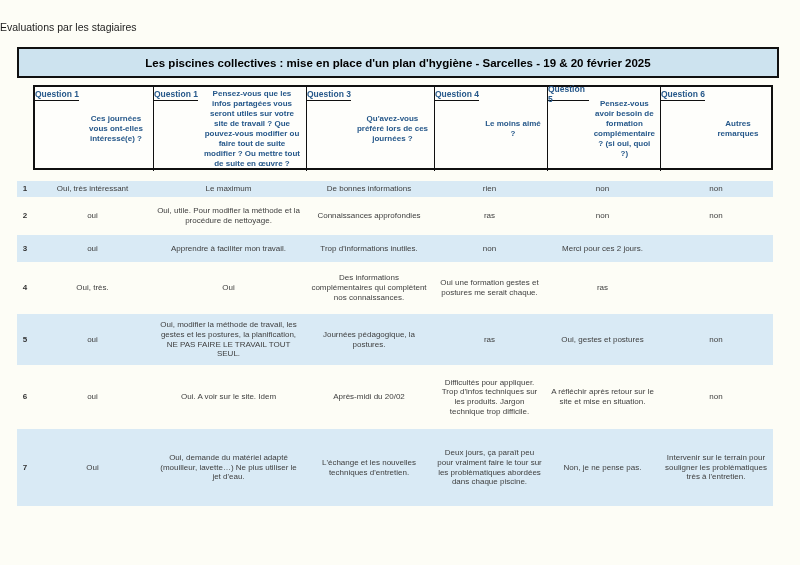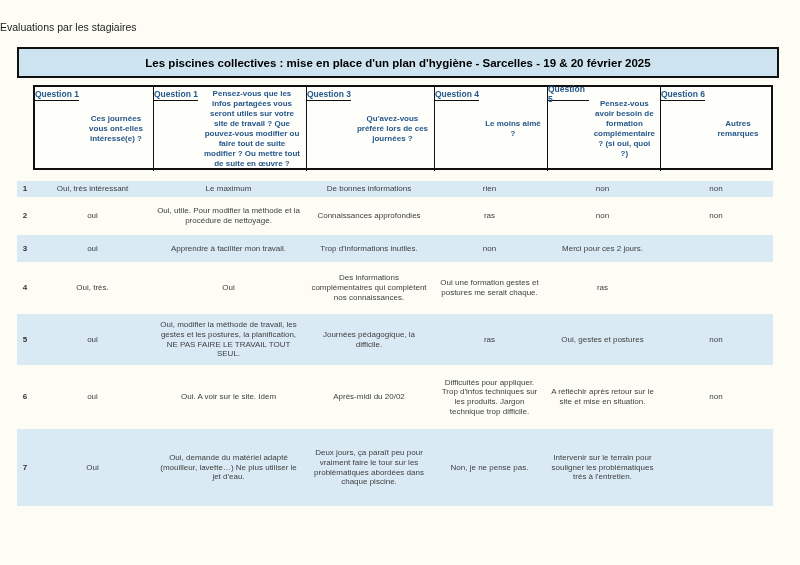--- a/index.html
+++ b/index.html
@@ -133,37 +133,38 @@
     <div class="cell">Oui</div>
     <div class="cell">Des informations complémentaires qui complètent nos connaissances.</div>
     <div class="cell">Oui une formation gestes et postures me serait chaque.</div>
     <div class="cell">ras</div>
   </div>
 
   <div class="data-row">
     <div class="cell num">5</div>
     <div class="cell">oui</div>
     <div class="cell">Oui, modifier la méthode de travail, les gestes et les postures, la planification, NE PAS FAIRE LE TRAVAIL TOUT SEUL.</div>
-    <div class="cell">Journées pédagogique, la difficile.</div>
+    <div class="cell">Journées pédagogique, la postures.</div>
     <div class="cell">ras</div>
     <div class="cell">Oui, gestes et postures</div>
     <div class="cell">non</div>
   </div>
 
   <div class="data-row">
     <div class="cell num">6</div>
     <div class="cell">oui</div>
     <div class="cell">Oui. A voir sur le site. Idem</div>
     <div class="cell">Après-midi du 20/02</div>
     <div class="cell">Difficultés pour appliquer. Trop d'infos techniques sur les produits. Jargon technique trop difficile.</div>
     <div class="cell">A réfléchir après retour sur le site et mise en situation.</div>
     <div class="cell">non</div>
   </div>
 
   <div class="data-row">
     <div class="cell num">7</div>
     <div class="cell">Oui</div>
     <div class="cell">Oui, demande du matériel adapté (mouilleur, lavette…) Ne plus utiliser le jet d'eau.</div>
+    <div class="cell">L'échange et les nouvelles techniques d'entretien.</div>
     <div class="cell">Deux jours, ça paraît peu pour vraiment faire le tour sur les problèmatiques abordées dans chaque piscine.</div>
     <div class="cell">Non, je ne pense pas.</div>
     <div class="cell">Intervenir sur le terrain pour souligner les problèmatiques très à l'entretien.</div>
   </div>
 </div>
 
 </body></html>

